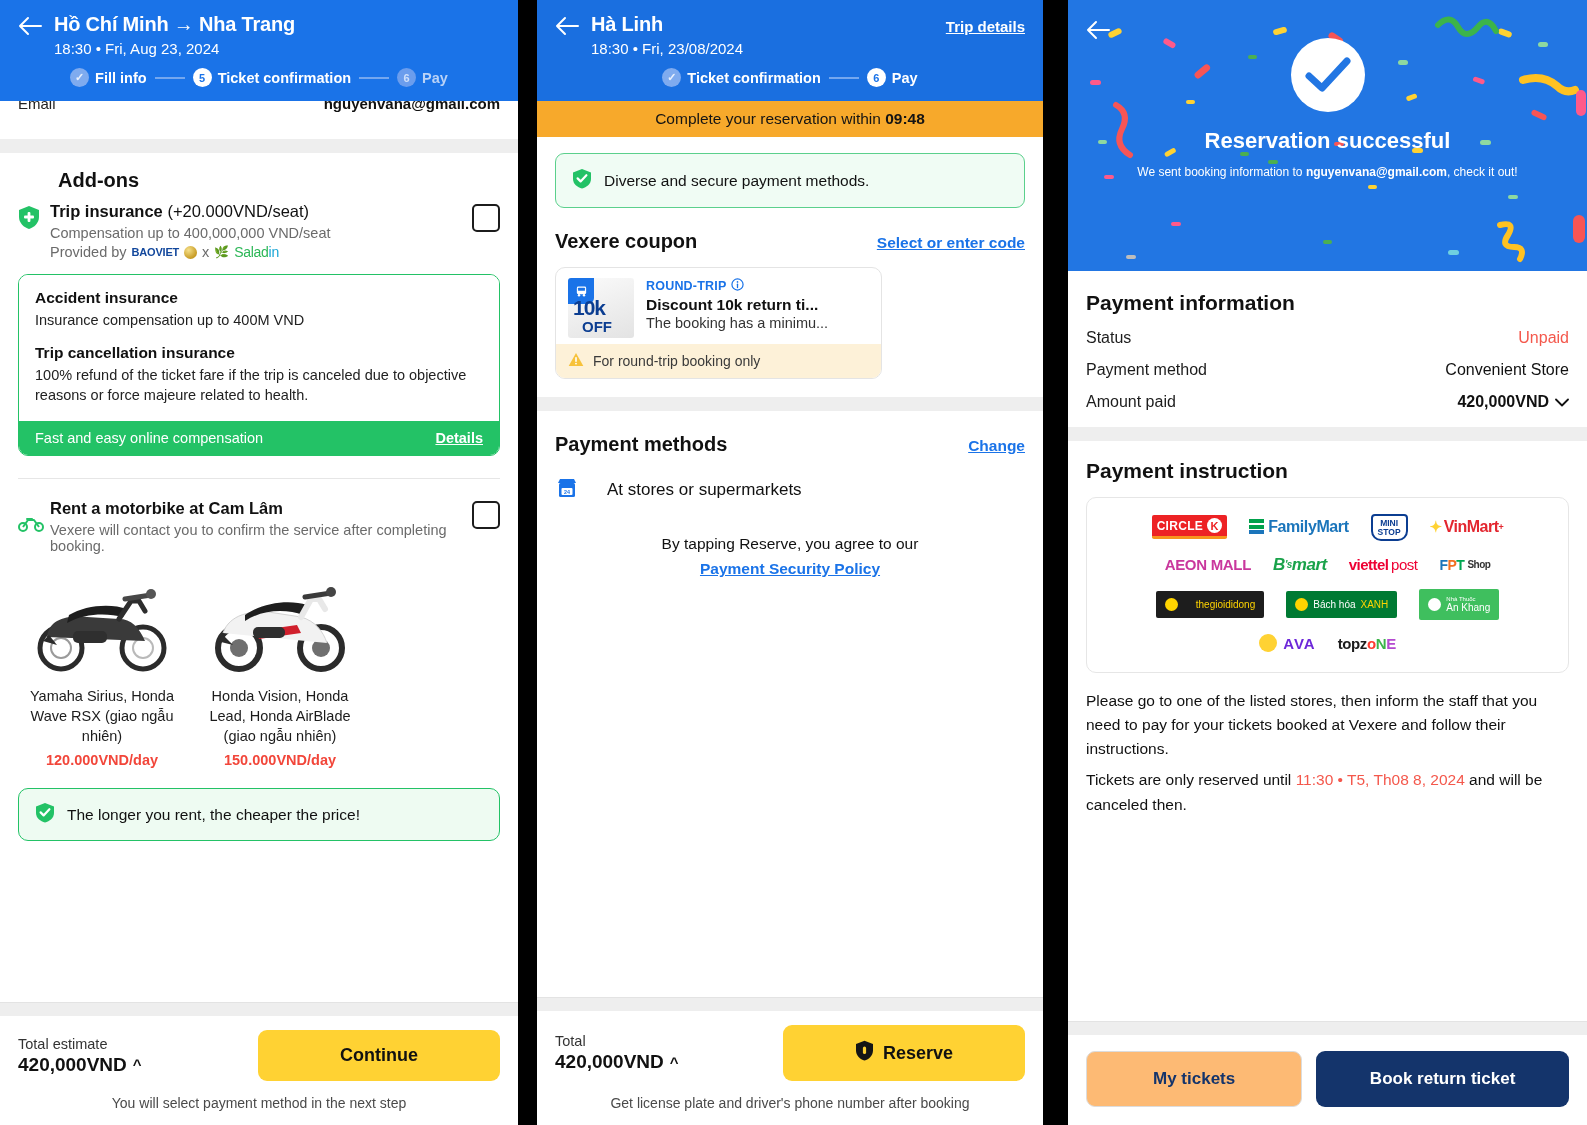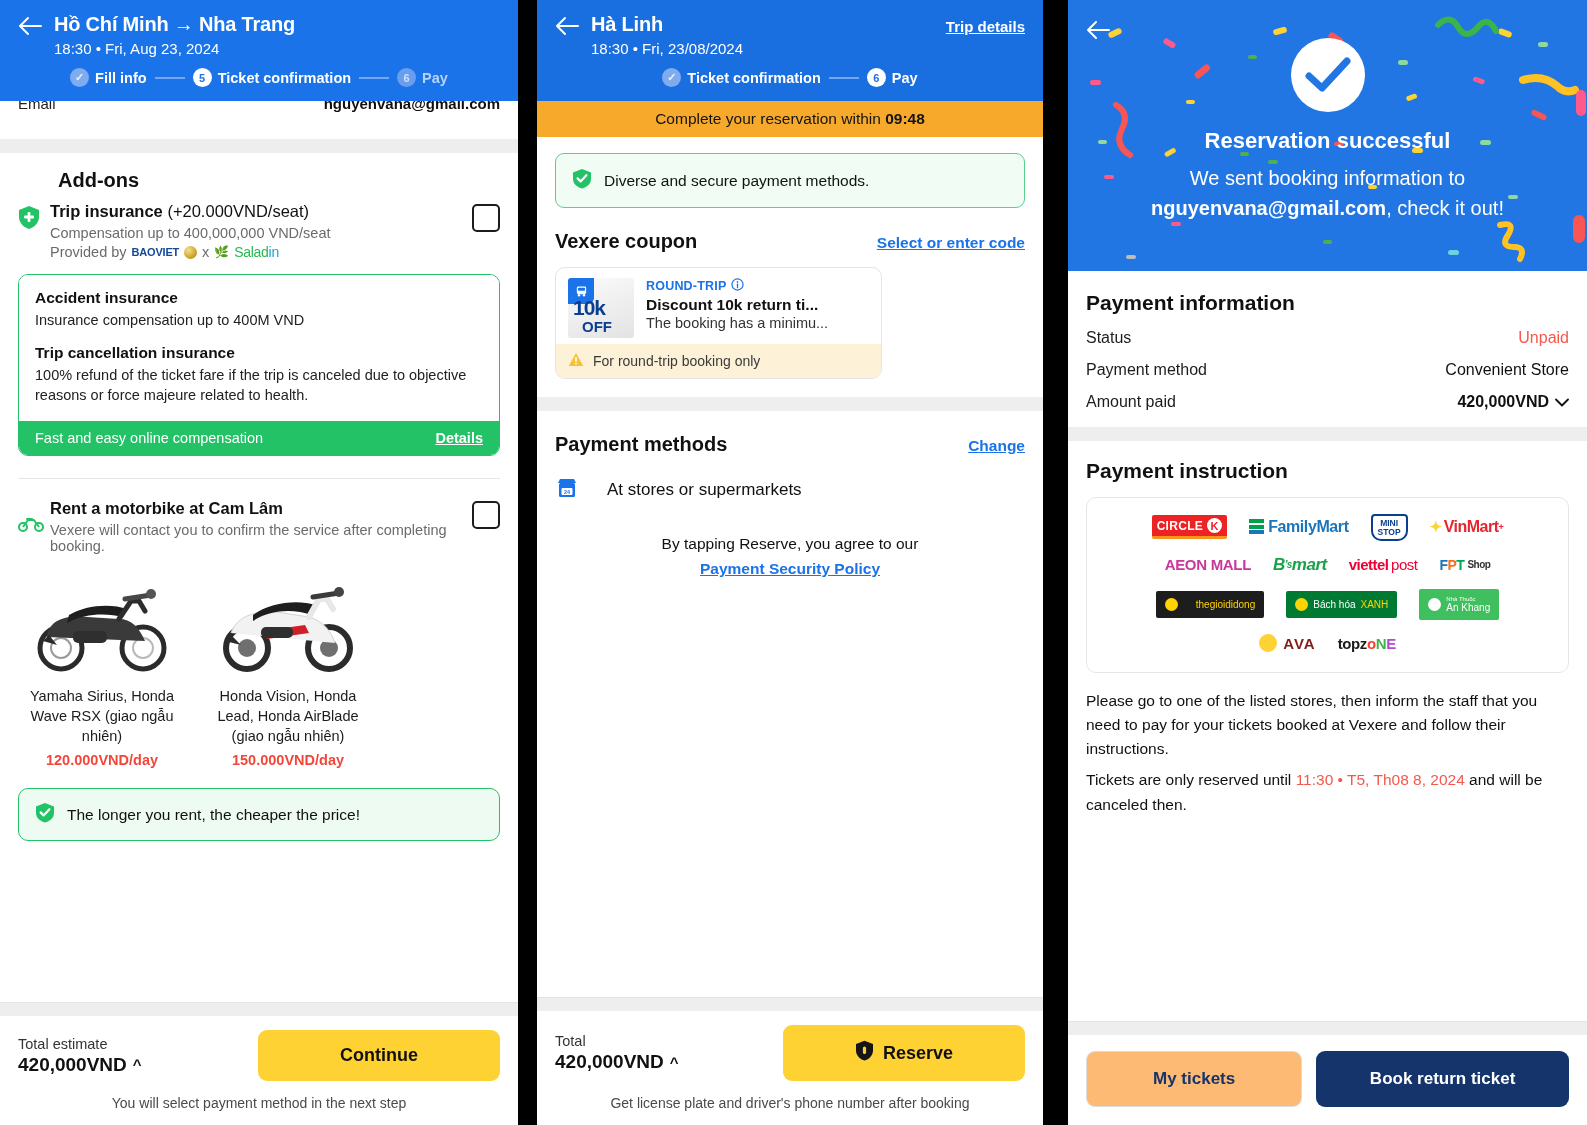--- a/index.html
+++ b/index.html
@@ -82,21 +82,21 @@
   .ins-body { padding: 14px 16px 16px; background: #fff; }
   .ins-h { font-size: 15.5px; font-weight: bold; color: #111; }
   .ins-p { font-size: 14.5px; color: #222; margin-top: 3px; line-height: 1.38; }
   .ins-gap { height: 14px; }
   .ins-foot { background: #23c266; color: #fff; display: flex; justify-content: space-between; align-items: center; padding: 9px 16px; font-size: 14.5px; }
   .ins-foot .d { font-weight: bold; text-decoration: underline; cursor: pointer; }
 
   .thin-div { height: 1px; background: #e6e6e6; margin: 22px 18px 20px; }
 
   
-  .bikes { display: flex; gap: 18px; padding: 16px 18px 0; }
+  .bikes { display: flex; gap: 10px; padding: 16px 18px 0; }
   .bike { width: 168px; text-align: center; }
   .bike-img { height: 110px; display: flex; align-items: center; justify-content: center; }
   .bike-name { font-size: 14.5px; color: #1c1c1c; line-height: 1.38; margin-top: 6px; }
   .bike-price { font-size: 14.5px; font-weight: bold; color: #f2463a; margin-top: 6px; }
 
   .green-note { margin: 20px 18px 0; border: 1.5px solid #23c266; background: #eefbf2; border-radius: 10px; display: flex; align-items: center; gap: 12px; padding: 13px 16px; font-size: 15.5px; color: #111; }
 
   
   .bottom { flex: none; border-top: 1px solid #e3e3e3; background: #fff; }
   .bottom-top { height: 13px; background: #eeeeee; }
@@ -130,21 +130,21 @@
   .pm-row { display: flex; align-items: center; gap: 28px; padding: 20px 18px 0; }
   .pm-label { font-size: 17px; color: #111; }
   .agree { text-align: center; padding: 28px 40px 0; font-size: 15.5px; color: #111; line-height: 1.6; }
 
   
   .hero { background: #2276e3; position: relative; overflow: hidden; flex: none; height: 271px; }
   .hero .back3 { position: absolute; left: 18px; top: 20px; z-index: 3; cursor: pointer; }
   .hero-in { position: relative; z-index: 2; text-align: center; padding: 38px 8px 0; }
   .check-c { width: 74px; height: 74px; border-radius: 50%; background: #fff; margin: 0 auto; display: flex; align-items: center; justify-content: center; }
   .hero-h { color: #fff; font-size: 22px; font-weight: bold; margin-top: 16px; }
-  .hero-p { color: #fff; font-size: 20px; margin-top: 9px; line-height: 1.5; }
+  .hero-p { color: #fff; font-size: 12px; margin-top: 9px; line-height: 1.5; }
   .hero-p b { font-weight: bold; }
   .confetti { position: absolute; inset: 0; z-index: 1; }
 
   .pi { padding: 20px 18px 16px; }
   .pi h2 { font-size: 21px; font-weight: bold; color: #111; }
   .pi-row { display: flex; justify-content: space-between; align-items: center; margin-top: 14px; font-size: 16px; }
   .pi-k { color: #1c1c1c; }
   .pi-v { color: #111; }
   .pi-v.unpaid { color: #f4584c; }
   .pi-v.amount { font-weight: bold; display: flex; align-items: center; gap: 6px; }
@@ -179,21 +179,21 @@
   .lg-vt .b { color: #ee0033; font-weight: normal; }
   .lg-fpt { font-size: 14px; letter-spacing: -0.5px; }
   .lg-fpt .f { color: #1b75bb; } .lg-fpt .p { color: #f36f21; } .lg-fpt .t { color: #00a651; }
   .lg-fpt .shop { color: #333; font-size: 10px; margin-left: 3px; }
   .chip { color: #fff; font-size: 10px; padding: 7px 9px; border-radius: 2px; display: inline-flex; align-items: center; gap: 5px; }
   .chip .dot { width: 13px; height: 13px; border-radius: 50%; display: inline-block; flex: none; }
   .chip-tgdd { background: #1d1d1d; color: #ffd400; gap: 18px; }
   .chip-bhx { background: #007a33; color: #fff; }
   .chip-bhx .xanh { color: #ffd400; }
   .chip-ank { background: #3fbf5e; color: #fff; }
-  .lg-ava { font-size: 15px; color: #7f1d1d; letter-spacing: 1px; }
+  .lg-ava { font-size: 15px; color: #6d28d9; letter-spacing: 1px; }
   .lg-tz { font-size: 15px; letter-spacing: -0.4px; }
 </style>
 </head>
 <body>
 
 <div class="stage">
 
   <div class="phone" id="panel1">
     <div class="hdr">
       <div class="hdr-row">

